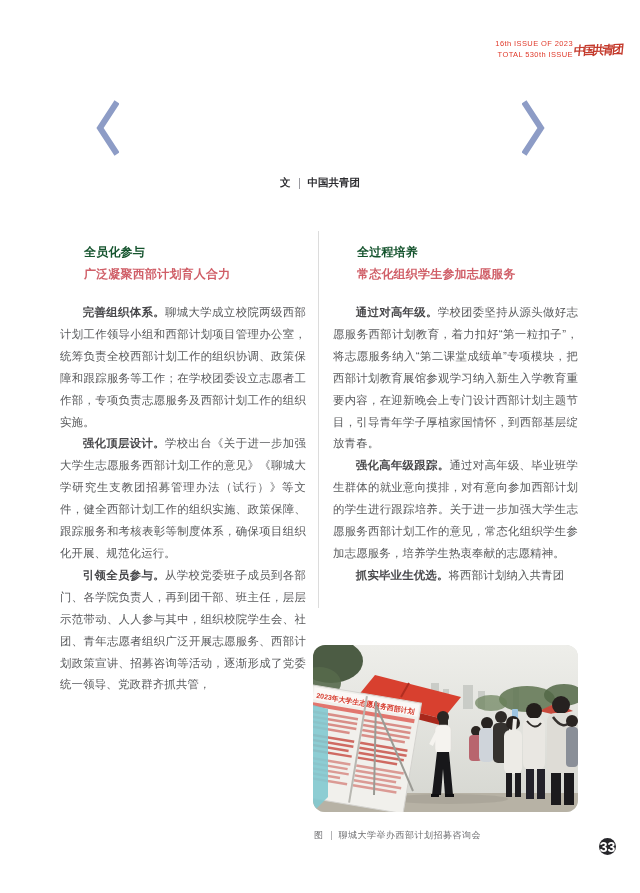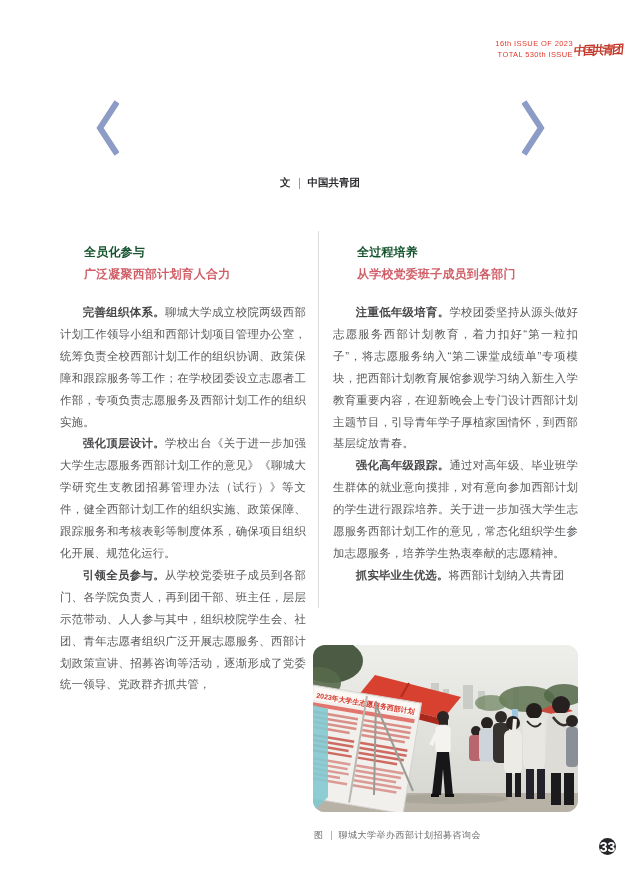--- a/index.html
+++ b/index.html
@@ -115,23 +115,23 @@
     <p><span class="lead">完善组织体系。</span><span>聊城大学成立校院两级西部计划工作领导小组和西部计划项目管理办公室，统筹负责全校西部计划工作的组织协调、政策保障和跟踪服务等工作；在学校团委设立志愿者工作部，专项负责志愿服务及西部计划工作的组织实施。</span></p>
     <p><span class="lead">强化顶层设计。</span><span>学校出台《关于进一步加强大学生志愿服务西部计划工作的意见》《聊城大学研究生支教团招募管理办法（试行）》等文件，健全西部计划工作的组织实施、政策保障、跟踪服务和考核表彰等制度体系，确保项目组织化开展、规范化运行。</span></p>
     <p><span class="lead">引领全员参与。</span><span>从学校党委班子成员到各部门、各学院负责人，再到团干部、班主任，层层示范带动、人人参与其中，组织校院学生会、社团、青年志愿者组织广泛开展志愿服务、西部计划政策宣讲、招募咨询等活动，逐渐形成了党委统一领导、党政群齐抓共管，</span></p>
   </div>
 
   <div class="column-divider"></div>
 
   <div class="col col-right">
     <div class="section-heading">
       <div class="h1">全过程培养</div>
-      <div class="h2">从学校党委班子成员到各部门</div>
+      <div class="h2">常态化组织学生参加志愿服务</div>
     </div>
-    <p><span class="lead">注重低年级培育。</span><span>学校团委坚持从源头做好志愿服务西部计划教育，着力扣好“第一粒扣子”，将志愿服务纳入“第二课堂成绩单”专项模块，把西部计划教育展馆参观学习纳入新生入学教育重要内容，在迎新晚会上专门设计西部计划主题节目，引导青年学子厚植家国情怀，到西部基层绽放青春。</span></p>
+    <p><span class="lead">通过对高年级。</span><span>学校团委坚持从源头做好志愿服务西部计划教育，着力扣好“第一粒扣子”，将志愿服务纳入“第二课堂成绩单”专项模块，把西部计划教育展馆参观学习纳入新生入学教育重要内容，在迎新晚会上专门设计西部计划主题节目，引导青年学子厚植家国情怀，到西部基层绽放青春。</span></p>
     <p><span class="lead">强化高年级跟踪。</span><span>通过对高年级、毕业班学生群体的就业意向摸排，对有意向参加西部计划的学生进行跟踪培养。关于进一步加强大学生志愿服务西部计划工作的意见，常态化组织学生参加志愿服务，培养学生热衷奉献的志愿精神。</span></p>
     <p><span class="lead">抓实毕业生优选。</span><span>将西部计划纳入共青团</span></p>
   </div>
 
   <div class="article-photo">
     <svg width="265" height="167" viewBox="0 0 265 167">
       <defs>
         <linearGradient id="sky" x1="0" y1="0" x2="0" y2="1">
           <stop offset="0" stop-color="#eeeeea"></stop>
           <stop offset="1" stop-color="#d5d6d0"></stop>

